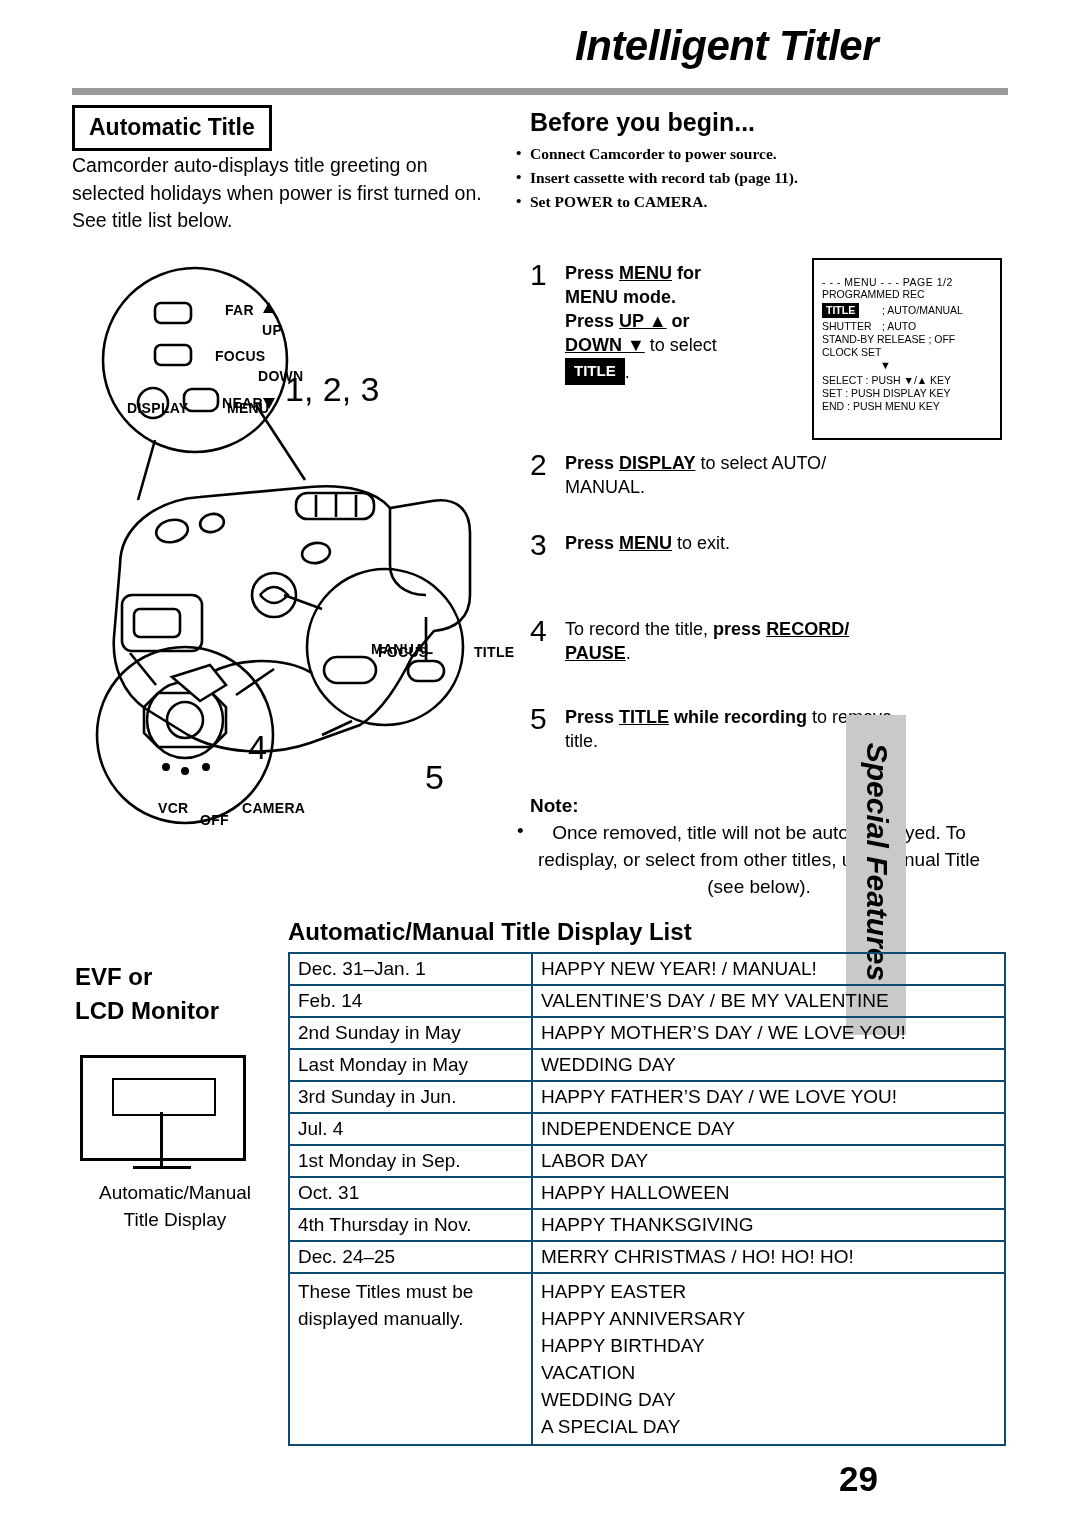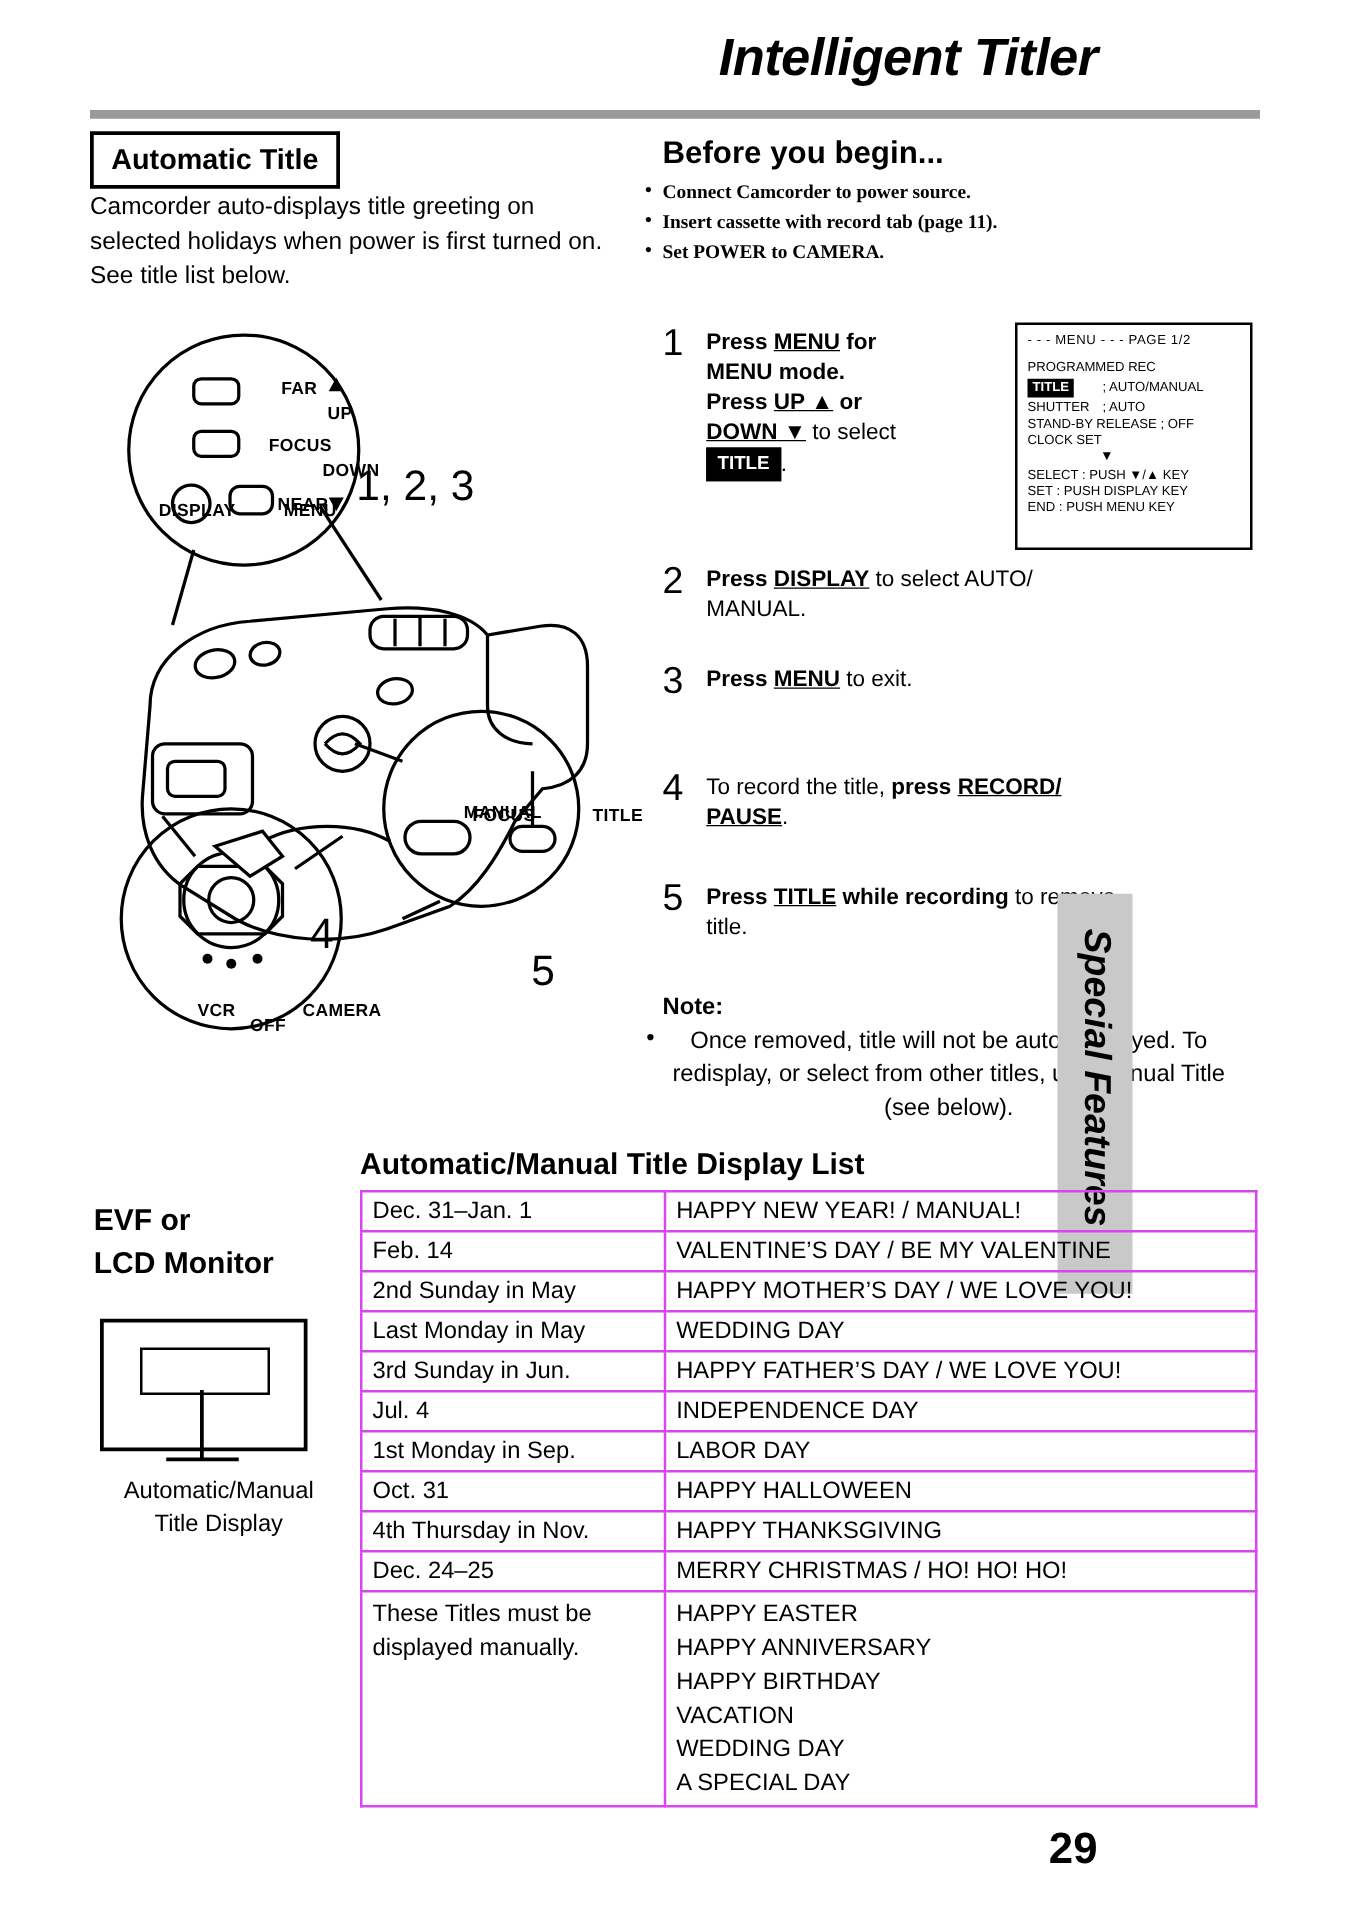--- a/index.html
+++ b/index.html
@@ -63,21 +63,21 @@
   }
 
   
   .menu-box {
     position:absolute; left:812px; top:258px; width:186px; height:178px;
     border:2px solid #000; background:#fff;
     font-size:10.5px; line-height:1.28;
   }
   .menu-box .mrow { position:absolute; white-space:nowrap; }
 
-  .menu-title { left:8px; top:6px; letter-spacing:0.5px; }
+  .menu-title { left:8px; top:16px; letter-spacing:0.5px; }
   .menu-prog  { left:8px; top:28px; }
   .menu-titlebadge {
     position:absolute; left:8px; top:43px;
     background:#000; color:#fff; font-weight:bold; font-size:10.5px;
     padding:1px 4px;
   }
   .menu-titleval { left:68px; top:44px; }
   .menu-shutter { left:8px; top:60px; }
   .menu-shutterval { left:68px; top:60px; }
   .menu-standby { left:8px; top:73px; }
@@ -113,21 +113,21 @@
     font-size:24px; font-weight:bold;
   }
 
   
   table.tl {
     position:absolute; left:288px; top:952px;
     border-collapse:collapse; width:718px;
     font-size:19px;
   }
   table.tl td {
-    border:2px solid #d946ef; padding:2px 8px 3px 8px; height:25px;
+    border:2px solid #0c4a6e; padding:2px 8px 3px 8px; height:25px;
     vertical-align:middle;
   }
   table.tl td.date { width:232px; }
   table.tl td.tlname { width:470px; }
   table.tl td.multi { vertical-align:top; padding-top:5px; line-height:1.42; }
   table.tl td.manualcell { line-height:1.42; padding-top:5px; vertical-align:top; }
 
   
   .evf-label {
     position:absolute; left:75px; top:960px; width:205px;

